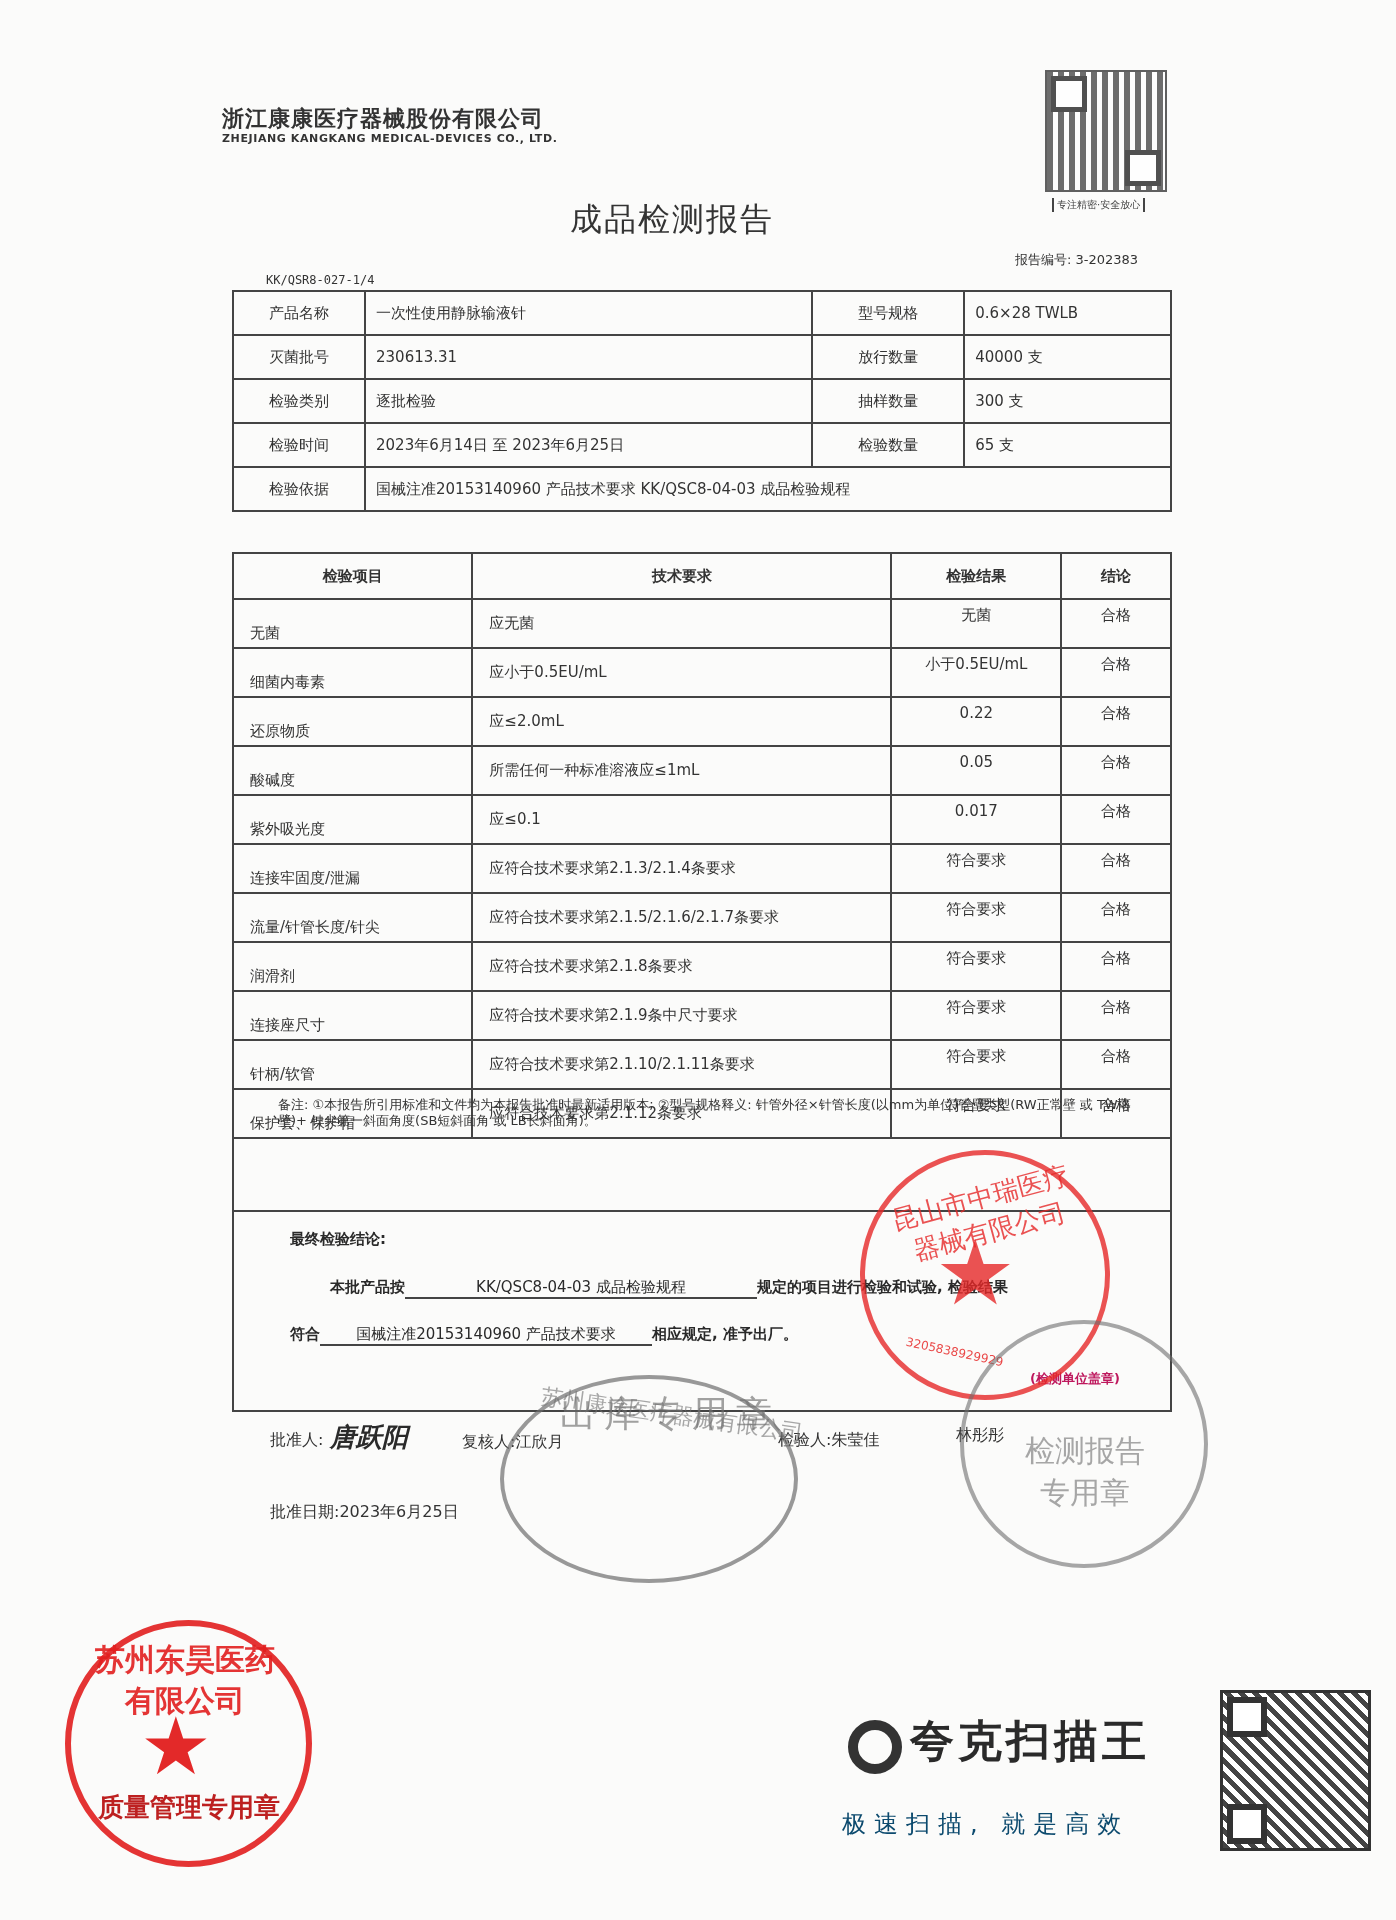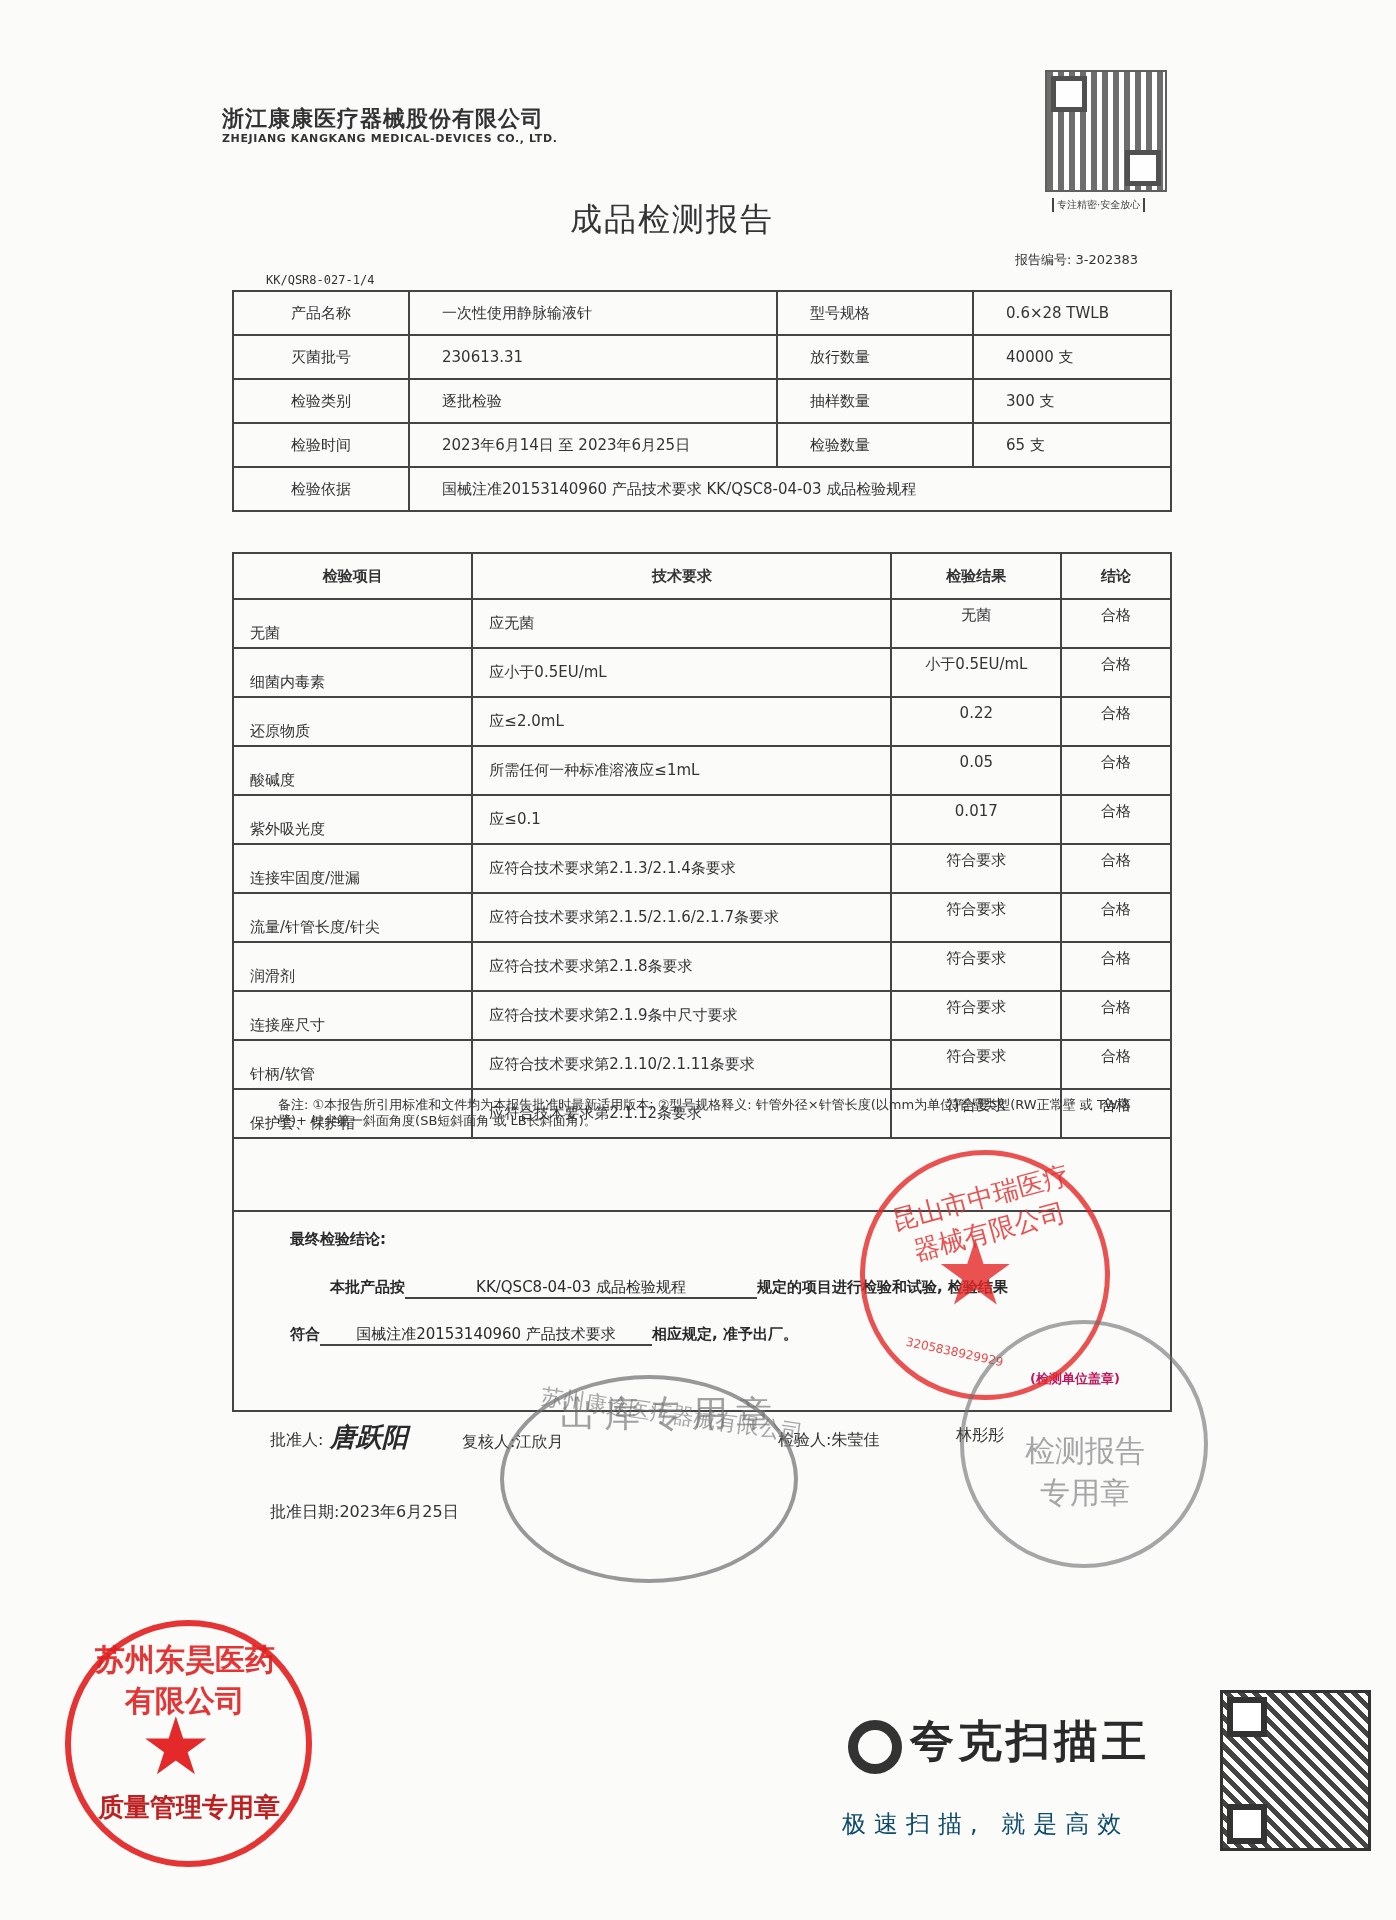--- a/index.html
+++ b/index.html
@@ -16,23 +16,23 @@
   .qr-top::before, .qr-top::after { content:""; position:absolute; width:26px; height:26px; border:5px solid #333; background:#fff; }
   .qr-top::before { left:4px; top:4px; }
   .qr-top::after { right:4px; bottom:4px; }
   .qr-caption { left: 1052px; top: 198px; font-size: 10px; color:#444; border-left:2px solid #444; border-right:2px solid #444; padding: 0 3px; }
   .doc-title { left: 570px; top: 198px; font-size: 32px; letter-spacing: 2px; color:#333; }
   .form-code { left: 230px; top: 273px; font-family: "DejaVu Sans Mono", monospace; font-size: 12px; color:#333;padding-left:36px; }
   .report-no { left: 1015px; top: 251px; font-size: 13px; color:#333; }
 
   table.info, table.items { position: absolute; border-collapse: collapse; font-size: 15px; color:#333; }
   table.info { left: 232px; top: 290px; width: 940px; }
-  table.info td { border: 2px solid #444; height: 42px; padding: 0 32px; }
+  table.info td { border: 2px solid #444; height: 42px; padding: 0 10px; }
   table.info td.lbl { text-align: center; width: 110px; }
-  table.info td.lbl2 { text-align: left; width: 130px; border-radius: 9px; }
+  table.info td.lbl2 { text-align: center; width: 130px; border-radius: 9px; }
   table.info td.val { font-family: "DejaVu Sans", sans-serif; }
 
   table.items { left: 232px; top: 552px; width: 940px; }
   table.items td, table.items th { border: 2px solid #444; height: 41px; padding: 0 16px; font-weight: normal; }
   table.items th { font-weight: bold; height: 44px; }
   table.items td.res, table.items td.con { text-align: center; vertical-align: top; padding-top: 6px; }
   table.items td.item { vertical-align: bottom; padding-bottom: 4px; }
 
   .remark-box { left: 232px; top: 1070px; width: 936px; height: 140px; border: 2px solid #444; border-top: none; }
   .remark { left: 278px; top: 1097px; font-size: 13px; line-height: 16px; color:#333; width: 880px; }

